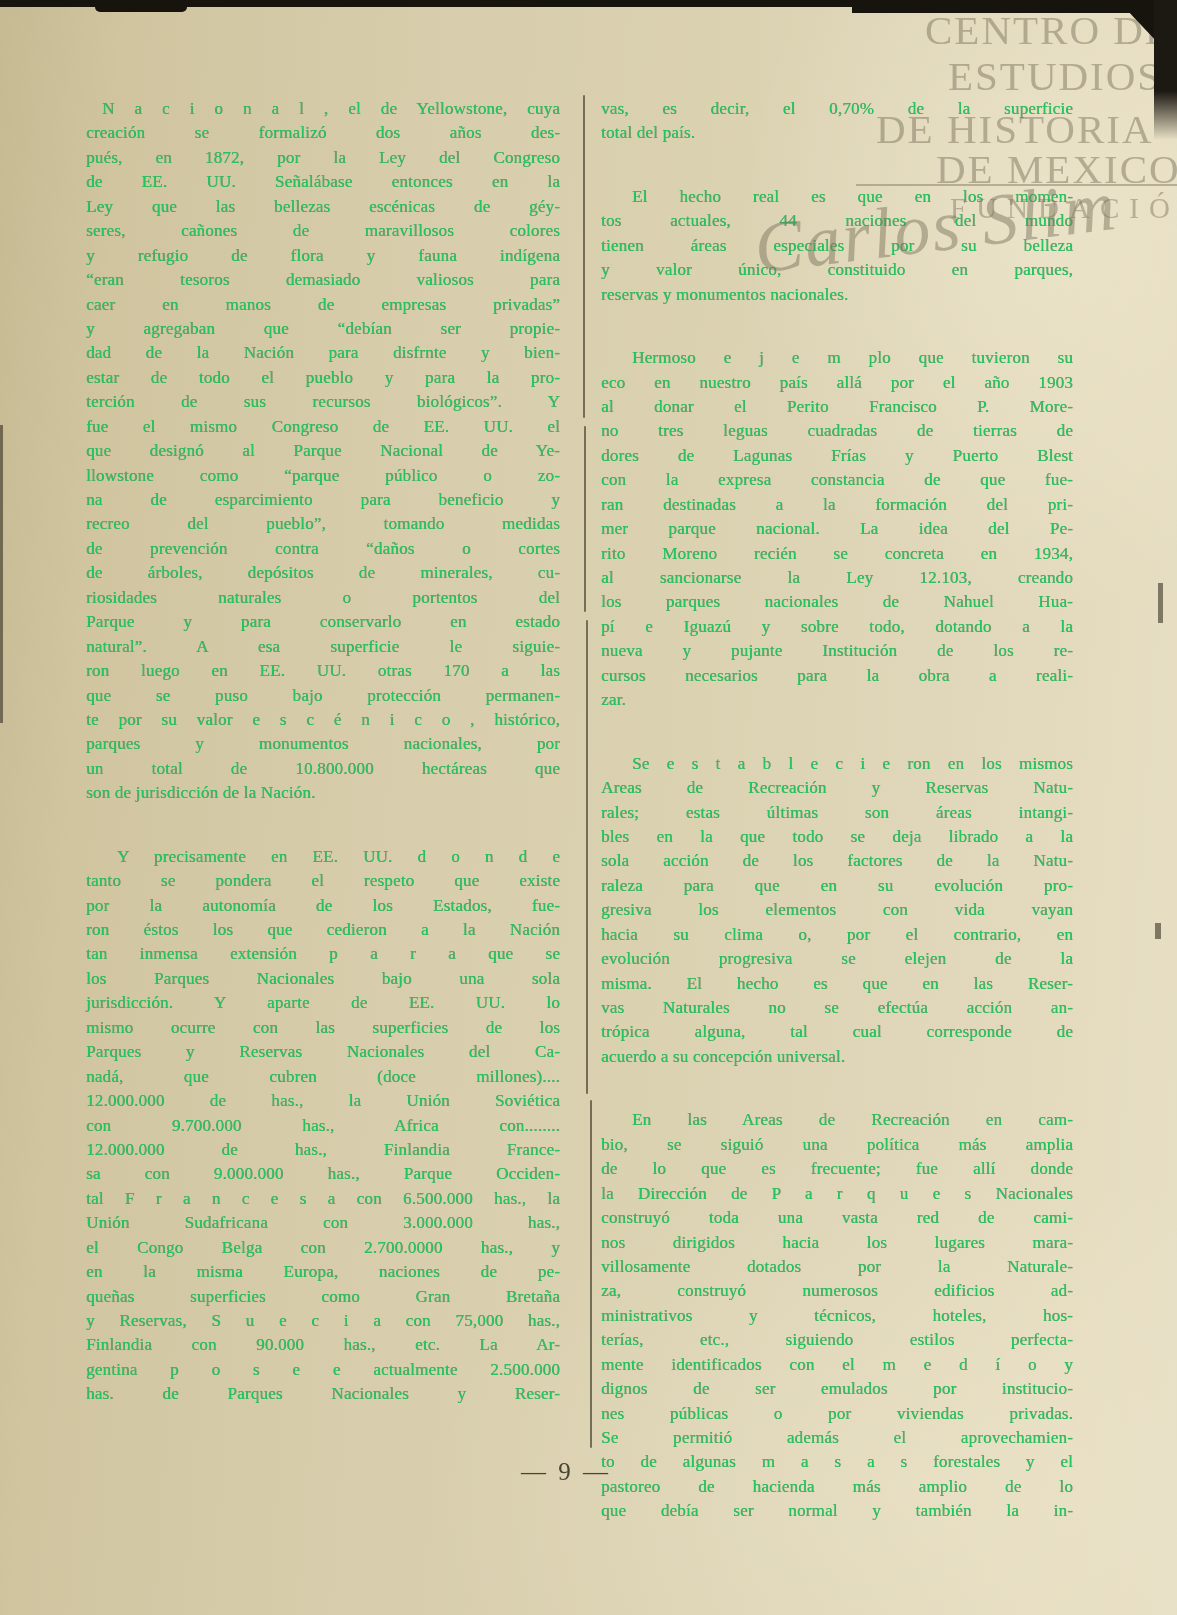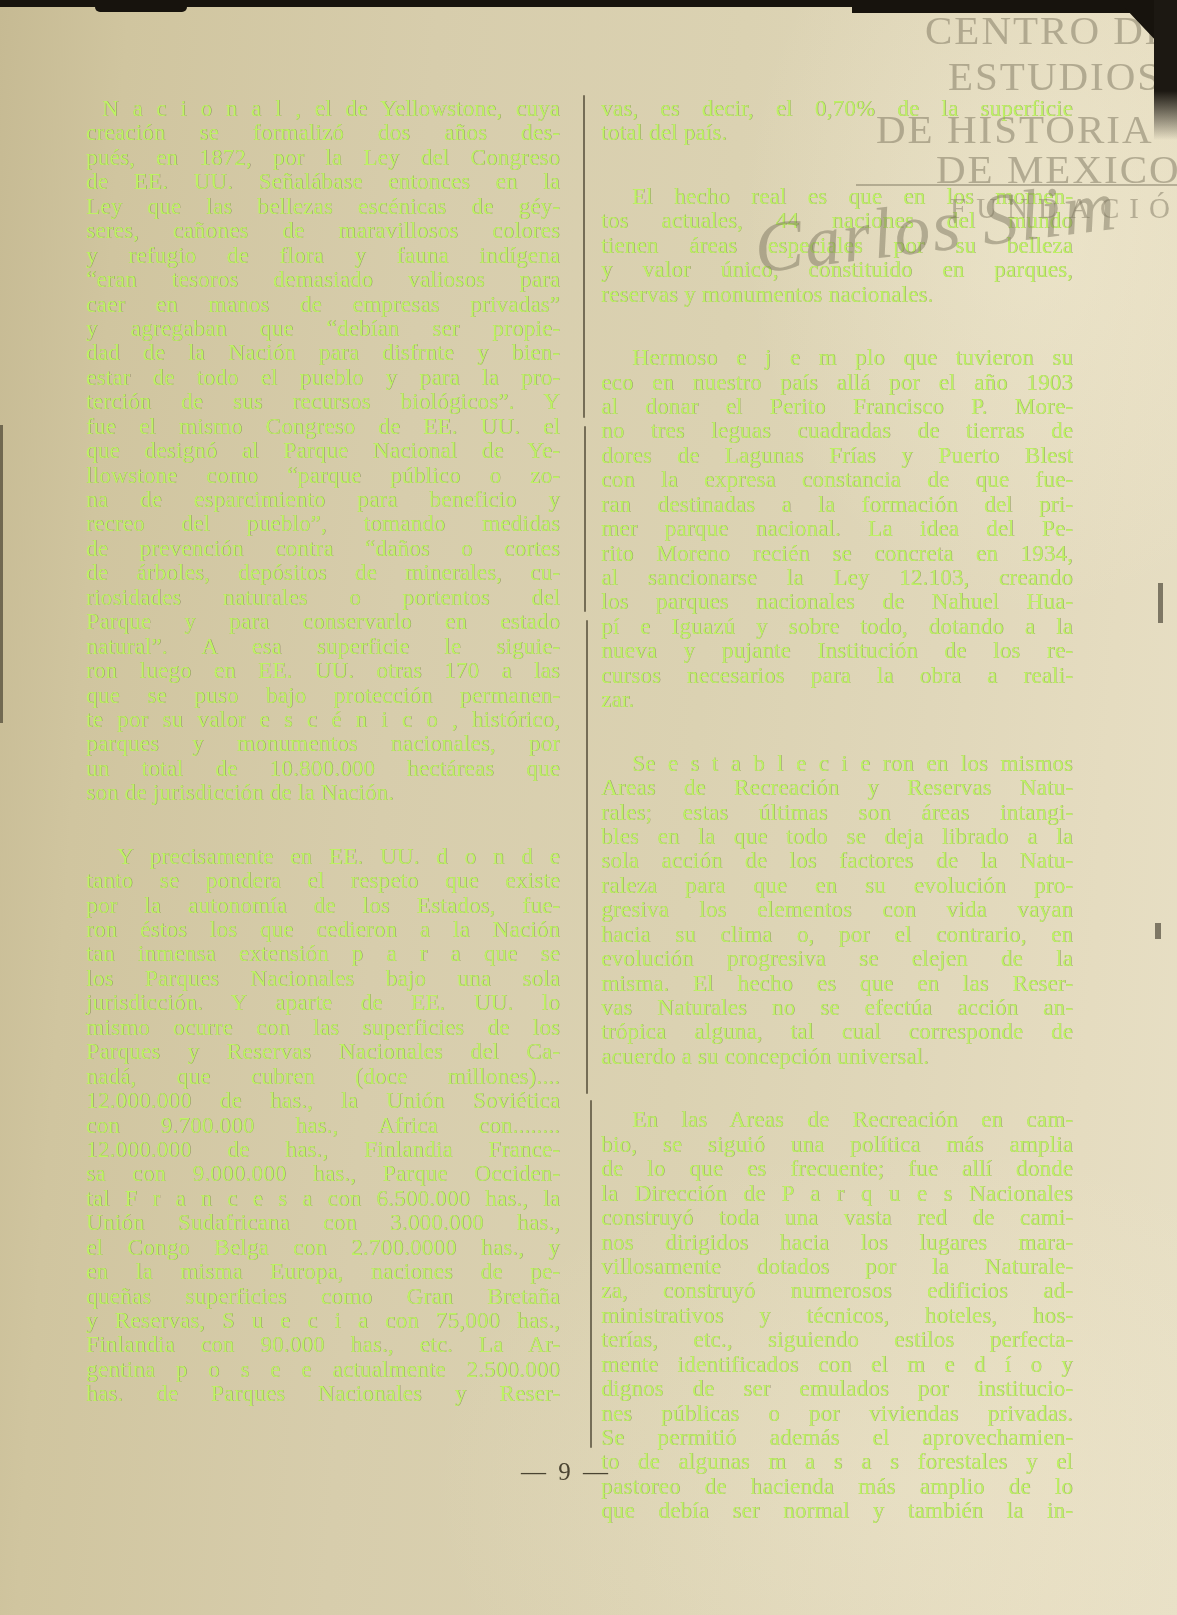--- a/index.html
+++ b/index.html
@@ -4,21 +4,21 @@
 <style>
   html,body{margin:0;padding:0;background:#1b1712;}
   .scan{position:relative;width:1177px;height:1615px;overflow:hidden;background:#26211a;
         font-family:"Liberation Serif","DejaVu Serif",serif;}
   .paper{position:absolute;inset:0;
     background:
       radial-gradient(ellipse 420px 560px at 88% 14%, rgba(248,242,218,0.38), rgba(248,242,218,0) 70%),
       radial-gradient(ellipse 700px 500px at 78% 92%, rgba(246,239,214,0.30), rgba(246,239,214,0) 70%),
       linear-gradient(94deg,#c6ba93 0%,#d0c59f 10%,#d7cdac 34%,#dbd2b2 58%,#e0d7ba 76%,#e5dcc0 90%,#e7dfc5 100%);
   }
-  .col{position:absolute;width:474px;font-size:23px;color:#bef264;letter-spacing:0.2px;}
+  .col{position:absolute;width:474px;font-size:17px;color:#22c55e;letter-spacing:0.2px;}
   .tline{height:24.45px;line-height:24.45px;text-align:justify;text-align-last:justify;
          white-space:nowrap;text-shadow:0.4px 0.4px 0.6px rgba(72,66,48,0.5);}
   .tline.end{text-align-last:left;}
   .tline.gap{margin-top:13px;}
   .tline.ind1{text-indent:16px;}
   .tline.ind2{text-indent:31px;margin-top:39px;}
   .divider{position:absolute;width:2.4px;background:rgba(78,71,51,0.72);border-radius:2px;}
   .pagenum{position:absolute;left:480px;top:1458px;width:172px;text-align:center;
            font-size:25px;letter-spacing:3px;color:#4a4432;}
   .wm{position:absolute;color:rgba(128,120,97,0.52);font-family:"Liberation Serif","DejaVu Serif",serif;

